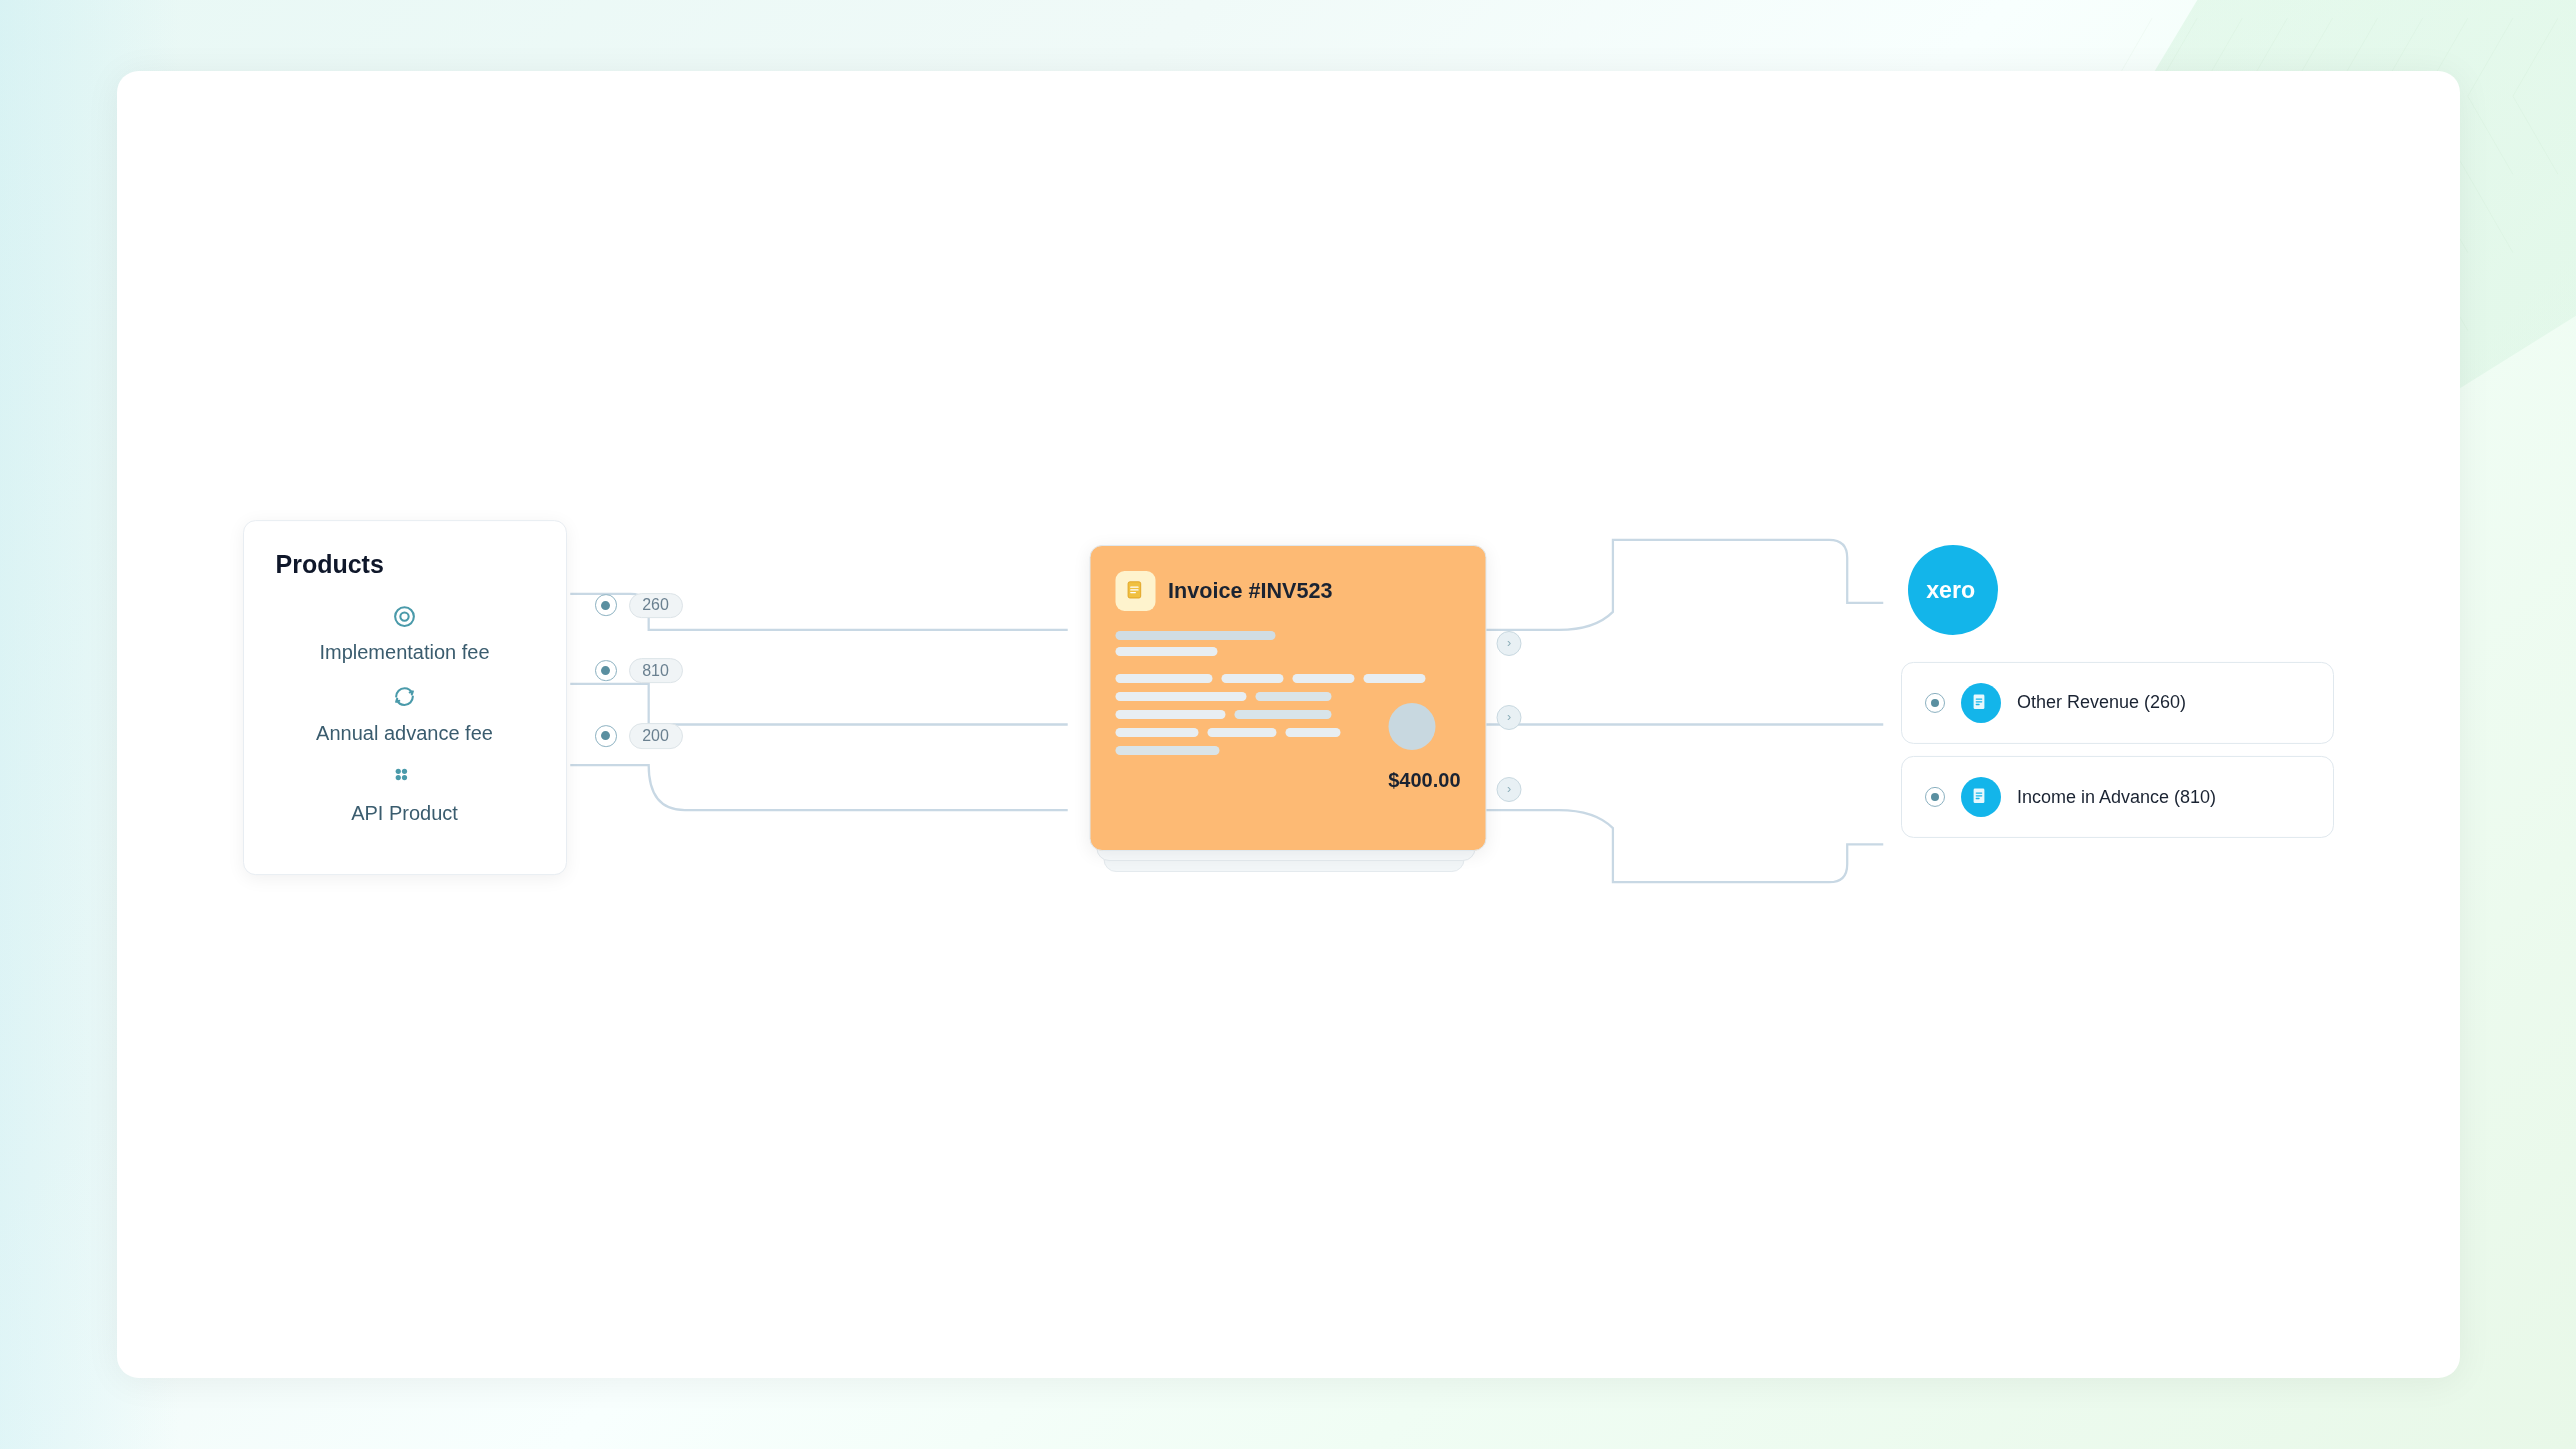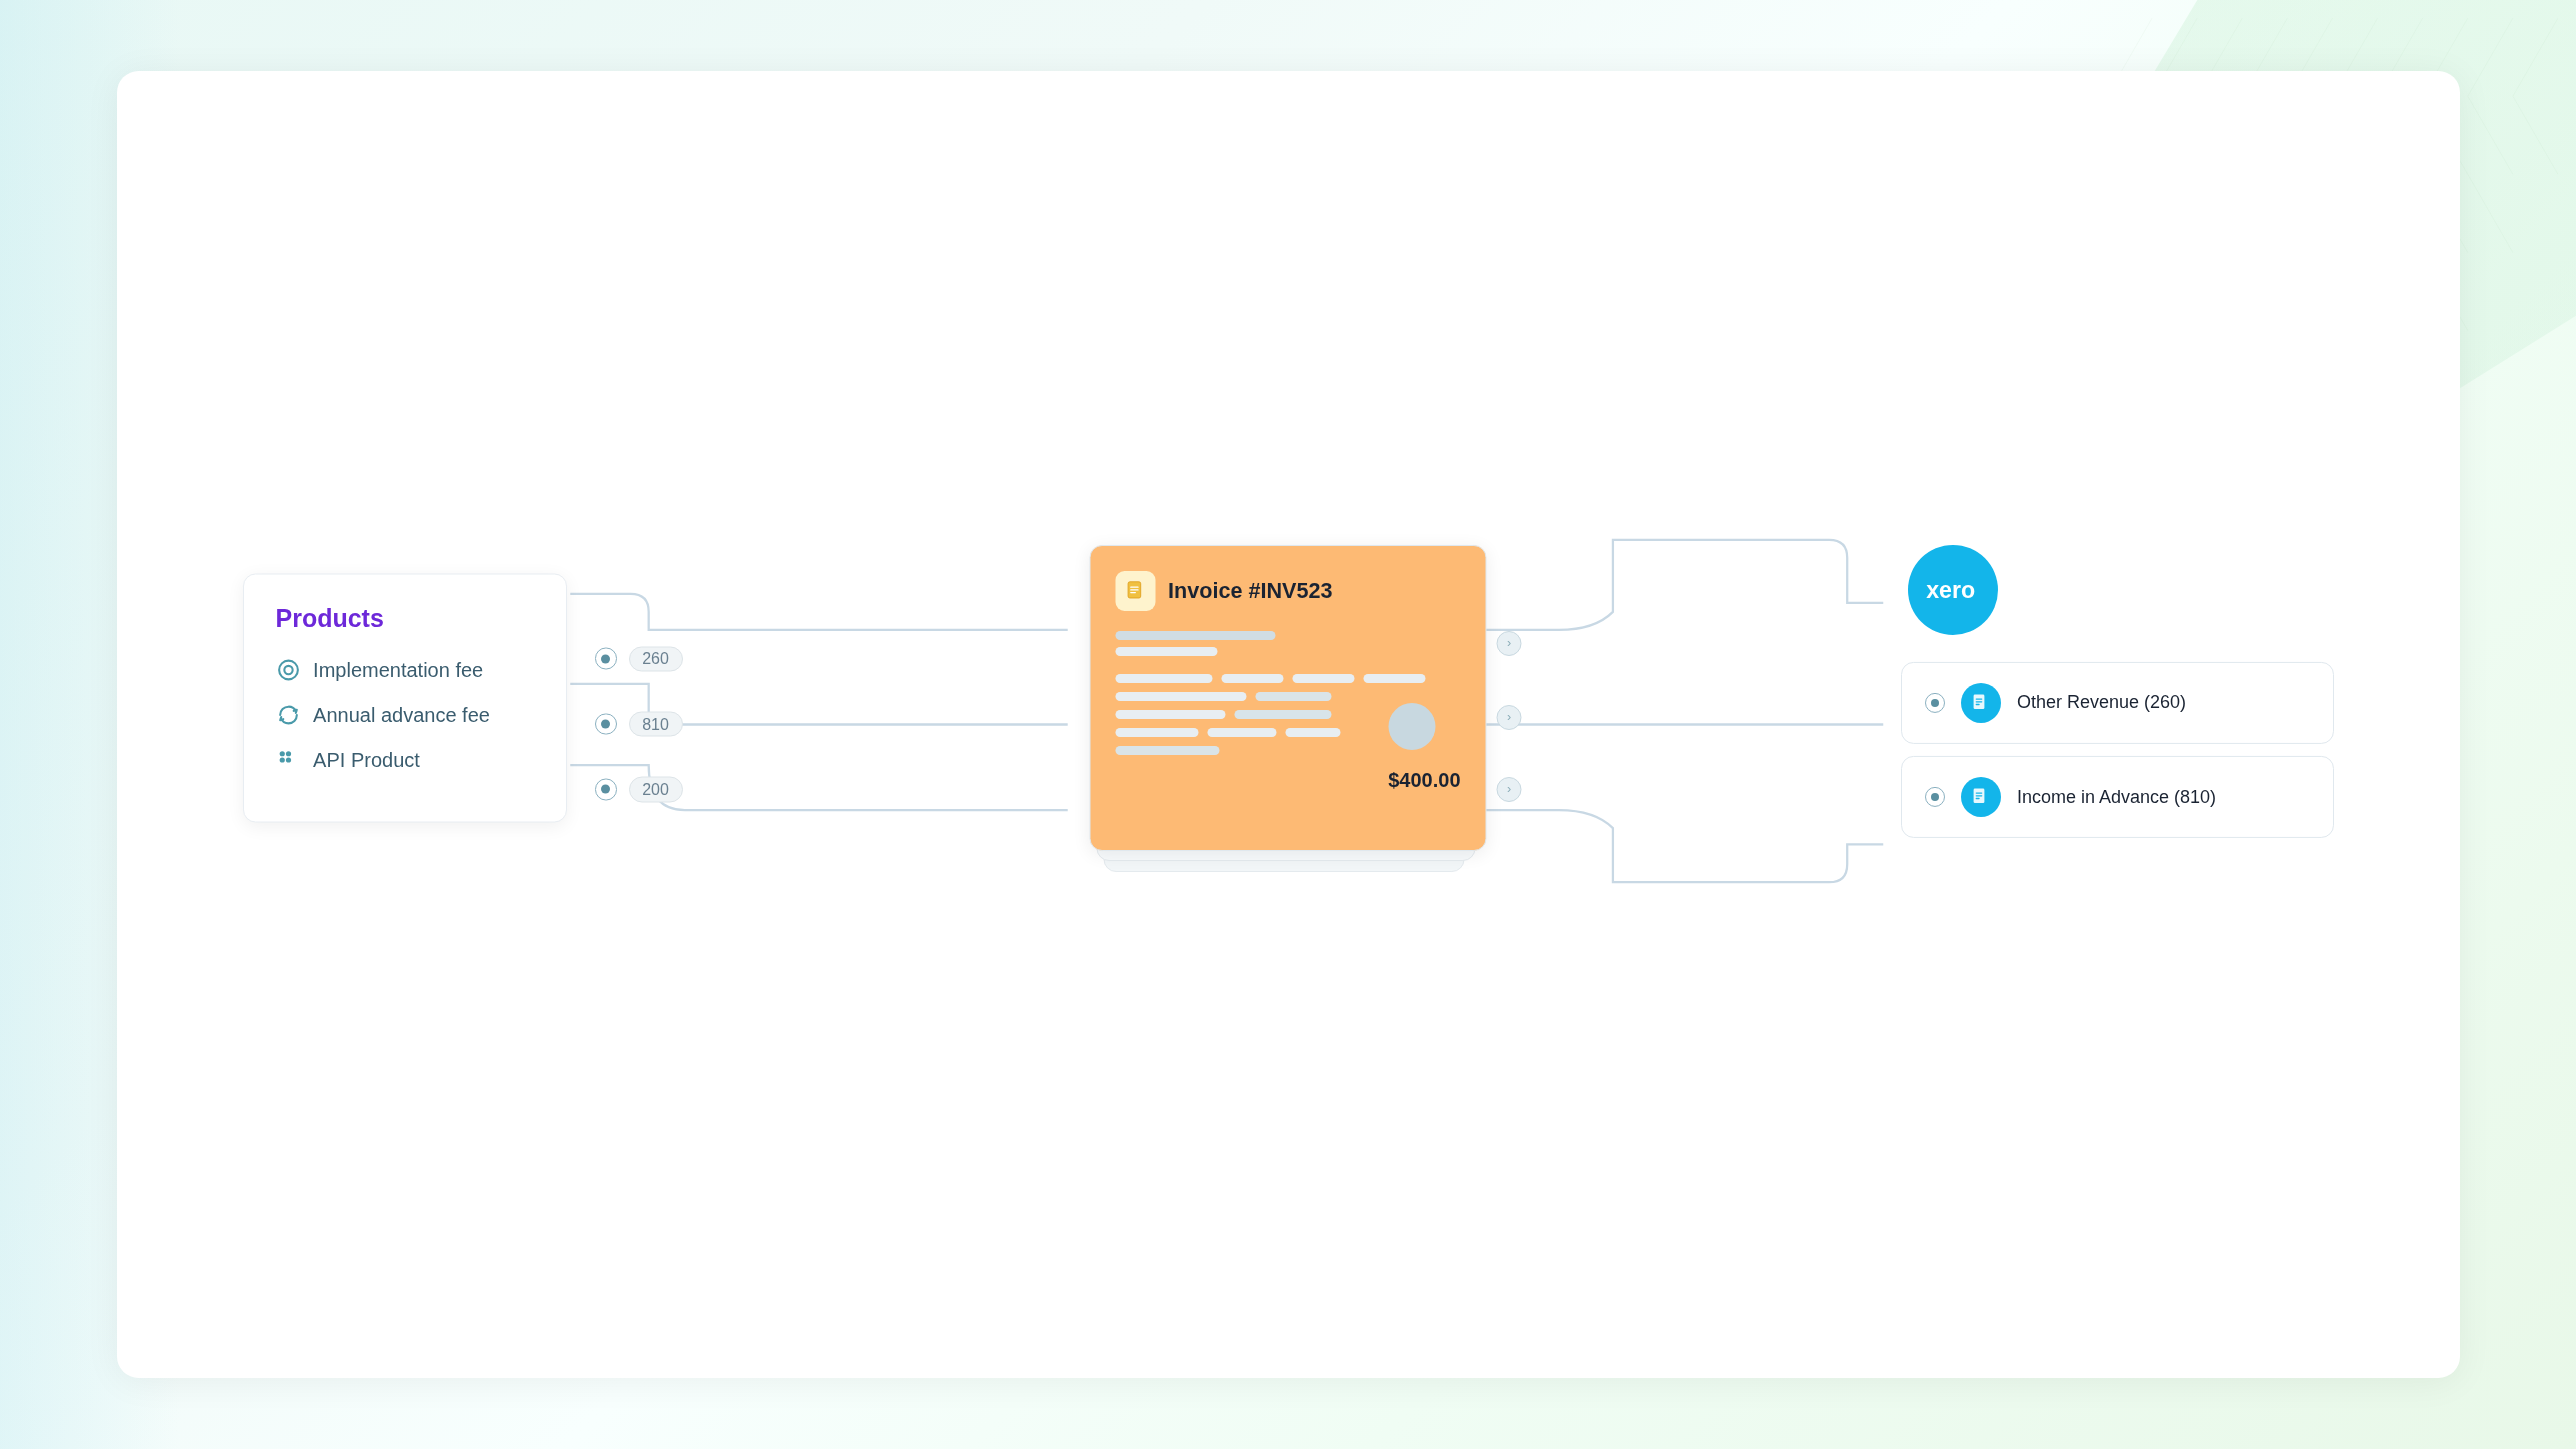--- a/index.html
+++ b/index.html
@@ -73,29 +73,30 @@
       border: 1.4px solid #e8edf2;
       border-radius: 12.6px;
       padding: 29px 32px;
       width: 324px;
       box-shadow: 0 3.6px 18px rgba(0,0,0,0.06);
     }
 
     .products-title {
       font-size: 25px;
       font-weight: 600;
-      color: #6d28d9;
+      color: #0f172a;
       margin-bottom: 25px;
     }
 
     .product-item {
       display: flex;
       align-items: center;
       margin-bottom: 20px;
       gap: 12.6px;
+      flex-direction: column;
     }
 
     .product-icon {
       width: 25px;
       height: 25px;
       flex-shrink: 0;
     }
 
     .product-label {
       font-size: 20px;

